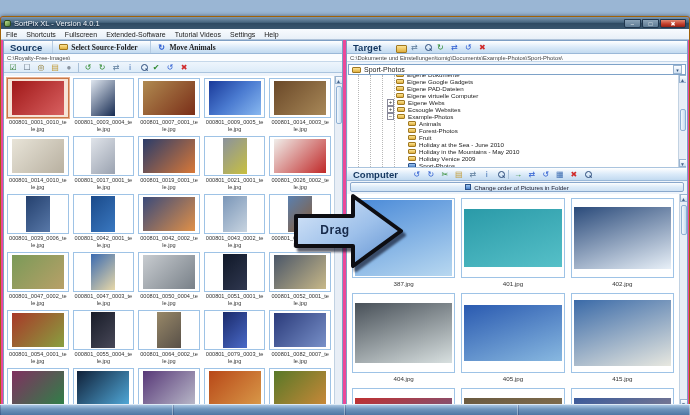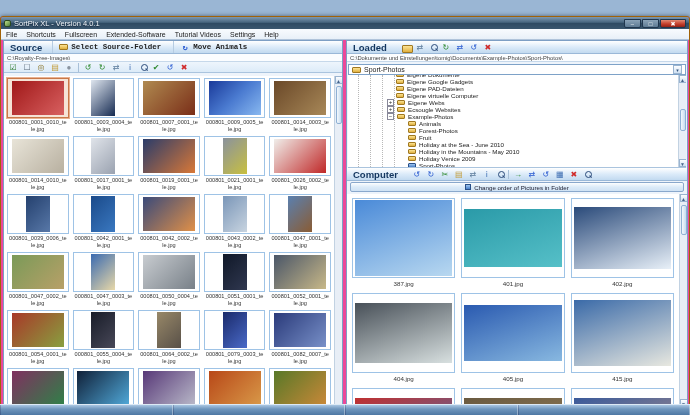--- a/index.html
+++ b/index.html
@@ -27,21 +27,21 @@
 
   
   .panel { position:absolute; top:23px; bottom:3px; background:#eef4fb; border:1px solid #7e9fc4; }
   .panel.left  { left:2px;  width:340px; }
   .panel.right { left:345px; width:342px; }
 
   .phead { height:13px; background:linear-gradient(#ffffff,#dcebf9 50%,#c2daf0);
            border-bottom:1px solid #9ab8d8; display:flex; align-items:center; padding:0 6px; gap:6px; }
   .ptitle { font-size:9.5px; font-weight:bold; color:#12355e; margin-right:4px; }
   .hbtn { display:flex; align-items:center; gap:3px; background:none; border:none; border-left:1px solid #b6cce2;
-          padding:0 6px; height:12px; font-family:Liberation Mono, monospace; font-size:7.5px; font-weight:bold; color:#222; cursor:pointer; }
+          padding:0 6px; height:12px; font-family:Liberation Serif, serif; font-size:7.5px; font-weight:bold; color:#222; cursor:pointer; }
   .pathbar { height:8px; background:#fbfdff; border-bottom:1px solid #c6d8ea; font-size:5.8px; color:#444;
              line-height:8px; padding:0 3px; white-space:nowrap; overflow:hidden; }
   .toolbar { height:11px; background:linear-gradient(#eef5fc,#dcebf8); border-bottom:1px solid #aac4de;
              display:flex; align-items:center; gap:4px; padding:0 4px; }
   .toolbar.inline { border:none; background:none; height:12px; flex:1; }
   .ticon { font-size:8px; line-height:9px; width:10px; height:10px; text-align:center;
            border:1px solid rgba(140,170,200,.0); cursor:pointer; }
   .tsep { width:1px; height:9px; background:#a8c0d8; }
   .mag { position:relative; width:8px; height:8px; }
   .mag::before { content:""; position:absolute; left:1px; top:0; width:5px; height:5px; border:1.3px solid #2a4a7a; border-radius:50%; }
@@ -353,21 +353,21 @@
         <div class="vscroll">
           <span class="sarr">▲</span>
           <span class="sthumb st-top"></span>
         </div>
       </div>
       <div class="statusbar">7664 Objects</div>
     </div>
 
     <div class="panel right">
       <div class="phead">
-        <span class="ptitle">Loaded</span>
+        <span class="ptitle">Target</span>
         <div class="toolbar inline" id="target-toolbar">
             <span class="ticon fold"></span>
             <span class="ticon" style="color: rgb(90, 122, 154);">⇄</span>
             <span class="ticon mag"></span>
             <span class="ticon" style="color: rgb(47, 138, 47);">↻</span>
             <span class="ticon" style="color: rgb(42, 90, 208);">⇄</span>
             <span class="ticon" style="color: rgb(42, 90, 208);">↺</span>
             <span class="ticon" style="color: rgb(208, 42, 42);">✖</span>
           </div>
       </div>
@@ -539,20 +539,33 @@
           <span class="sthumb st-sm"></span>
           <span class="sarr" style="margin-top:auto">▼</span>
         </div>
       </div>
       <div class="statusbar split">
         <span>24 Objects</span>
         <span>Loaded Thumbnails 35%</span>
       </div>
     </div>
 
+    <div class="drag-arrow">
+      <svg width="114" height="84" viewBox="0 0 114 84">
+        <defs>
+          <linearGradient id="ag" x1="0" y1="0" x2="1" y2="1">
+            <stop offset="0" stop-color="#ddeafa"></stop>
+              <stop offset="0.55" stop-color="#9dc0ea"></stop>
+              <stop offset="1" stop-color="#5d8fd0"></stop>
+          </linearGradient>
+        </defs>
+        <polygon points="3,27 60,27 60,7 108,42 60,77 60,57 3,57" fill="url(#ag)" stroke="#0d0d12" stroke-width="4" stroke-linejoin="round"></polygon>
+      </svg>
+      <span class="drag-label">Drag</span>
+    </div>
   </div>
 
   <div class="taskbar">
     <span class="tbseg"></span>
     <span class="tbseg"></span>
     <span class="tbseg"></span>
     <span class="tbseg"></span>
   </div>
 </div>
 

